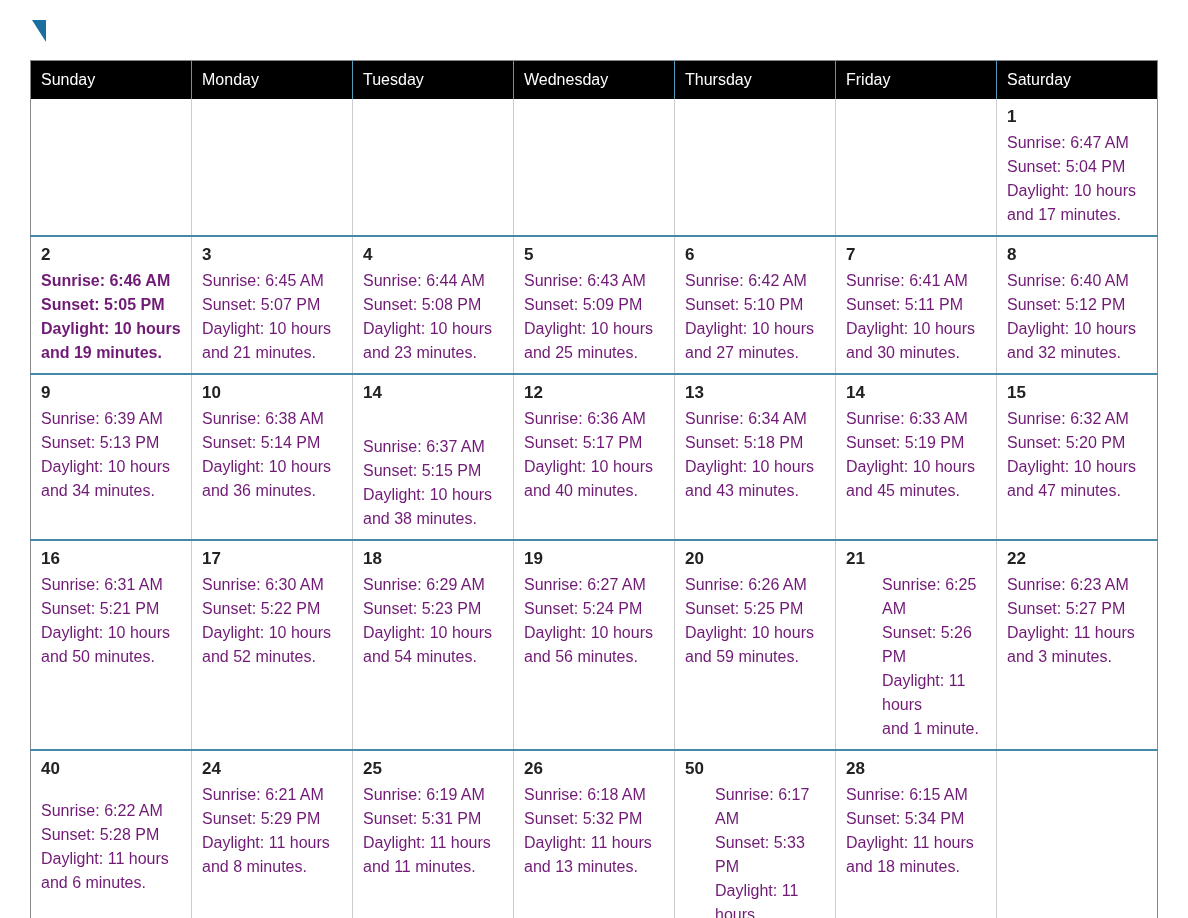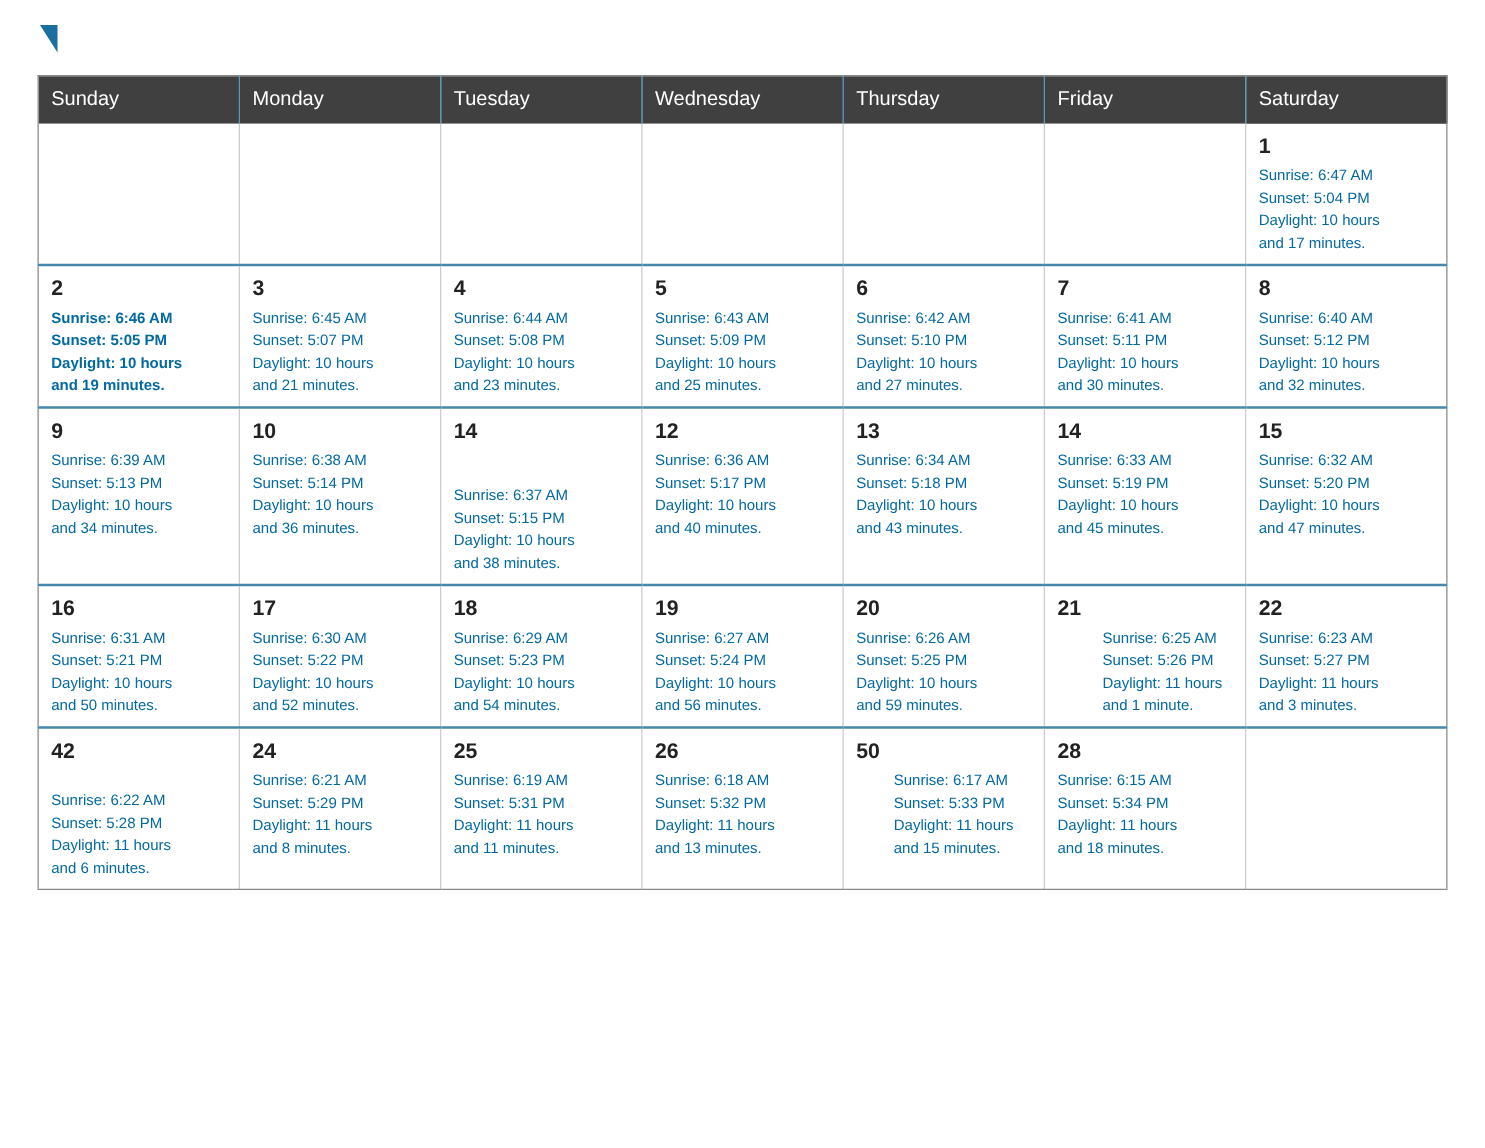--- a/index.html
+++ b/index.html
@@ -44,21 +44,21 @@
       font-size: 22px;
       color: #555;
       margin-top: 4px;
     }
     .calendar {
       width: 100%;
       border-collapse: collapse;
       border: 1px solid #888;
     }
     .calendar thead tr th {
-      background-color: #404040;
+      background-color: #000000;
       color: #fff;
       text-align: left;
       padding: 10px 10px;
       font-size: 16px;
       font-weight: normal;
       border-right: 1px solid #5599bb;
     }
     .calendar thead tr th:last-child {
       border-right: none;
     }
@@ -80,22 +80,22 @@
       border-bottom: 1px solid #888;
     }
     .day-number {
       font-size: 17px;
       font-weight: bold;
       color: #222;
       margin-bottom: 4px;
       display: block;
     }
     .day-info {
-      font-size: 12px;
-      color: #0369a1;
+      font-size: 16px;
+      color: #701a75;
       line-height: 1.5;
     }
     .empty-cell {
       background: #fff;
     }
     .logo-wrapper {
       display: flex;
       flex-direction: column;
     }
     .logo-row1 {
@@ -303,21 +303,21 @@
         <td>
           <span class="day-number">22</span>
           <div class="day-info" style="white-space: pre-line;">Sunrise: 6:23 AM
 Sunset: 5:27 PM
 Daylight: 11 hours
 and 3 minutes.</div>
         </td>
       </tr>
       <tr>
         <td>
-          <span class="day-number">42</span>
+          <span class="day-number">40</span>
           <div class="day-info" style="white-space: pre-line; margin-top: 20px;">Sunrise: 6:22 AM
 Sunset: 5:28 PM
 Daylight: 11 hours
 and 6 minutes.</div>
         </td>
         <td>
           <span class="day-number">24</span>
           <div class="day-info" style="white-space: pre-line;">Sunrise: 6:21 AM
 Sunset: 5:29 PM
 Daylight: 11 hours

